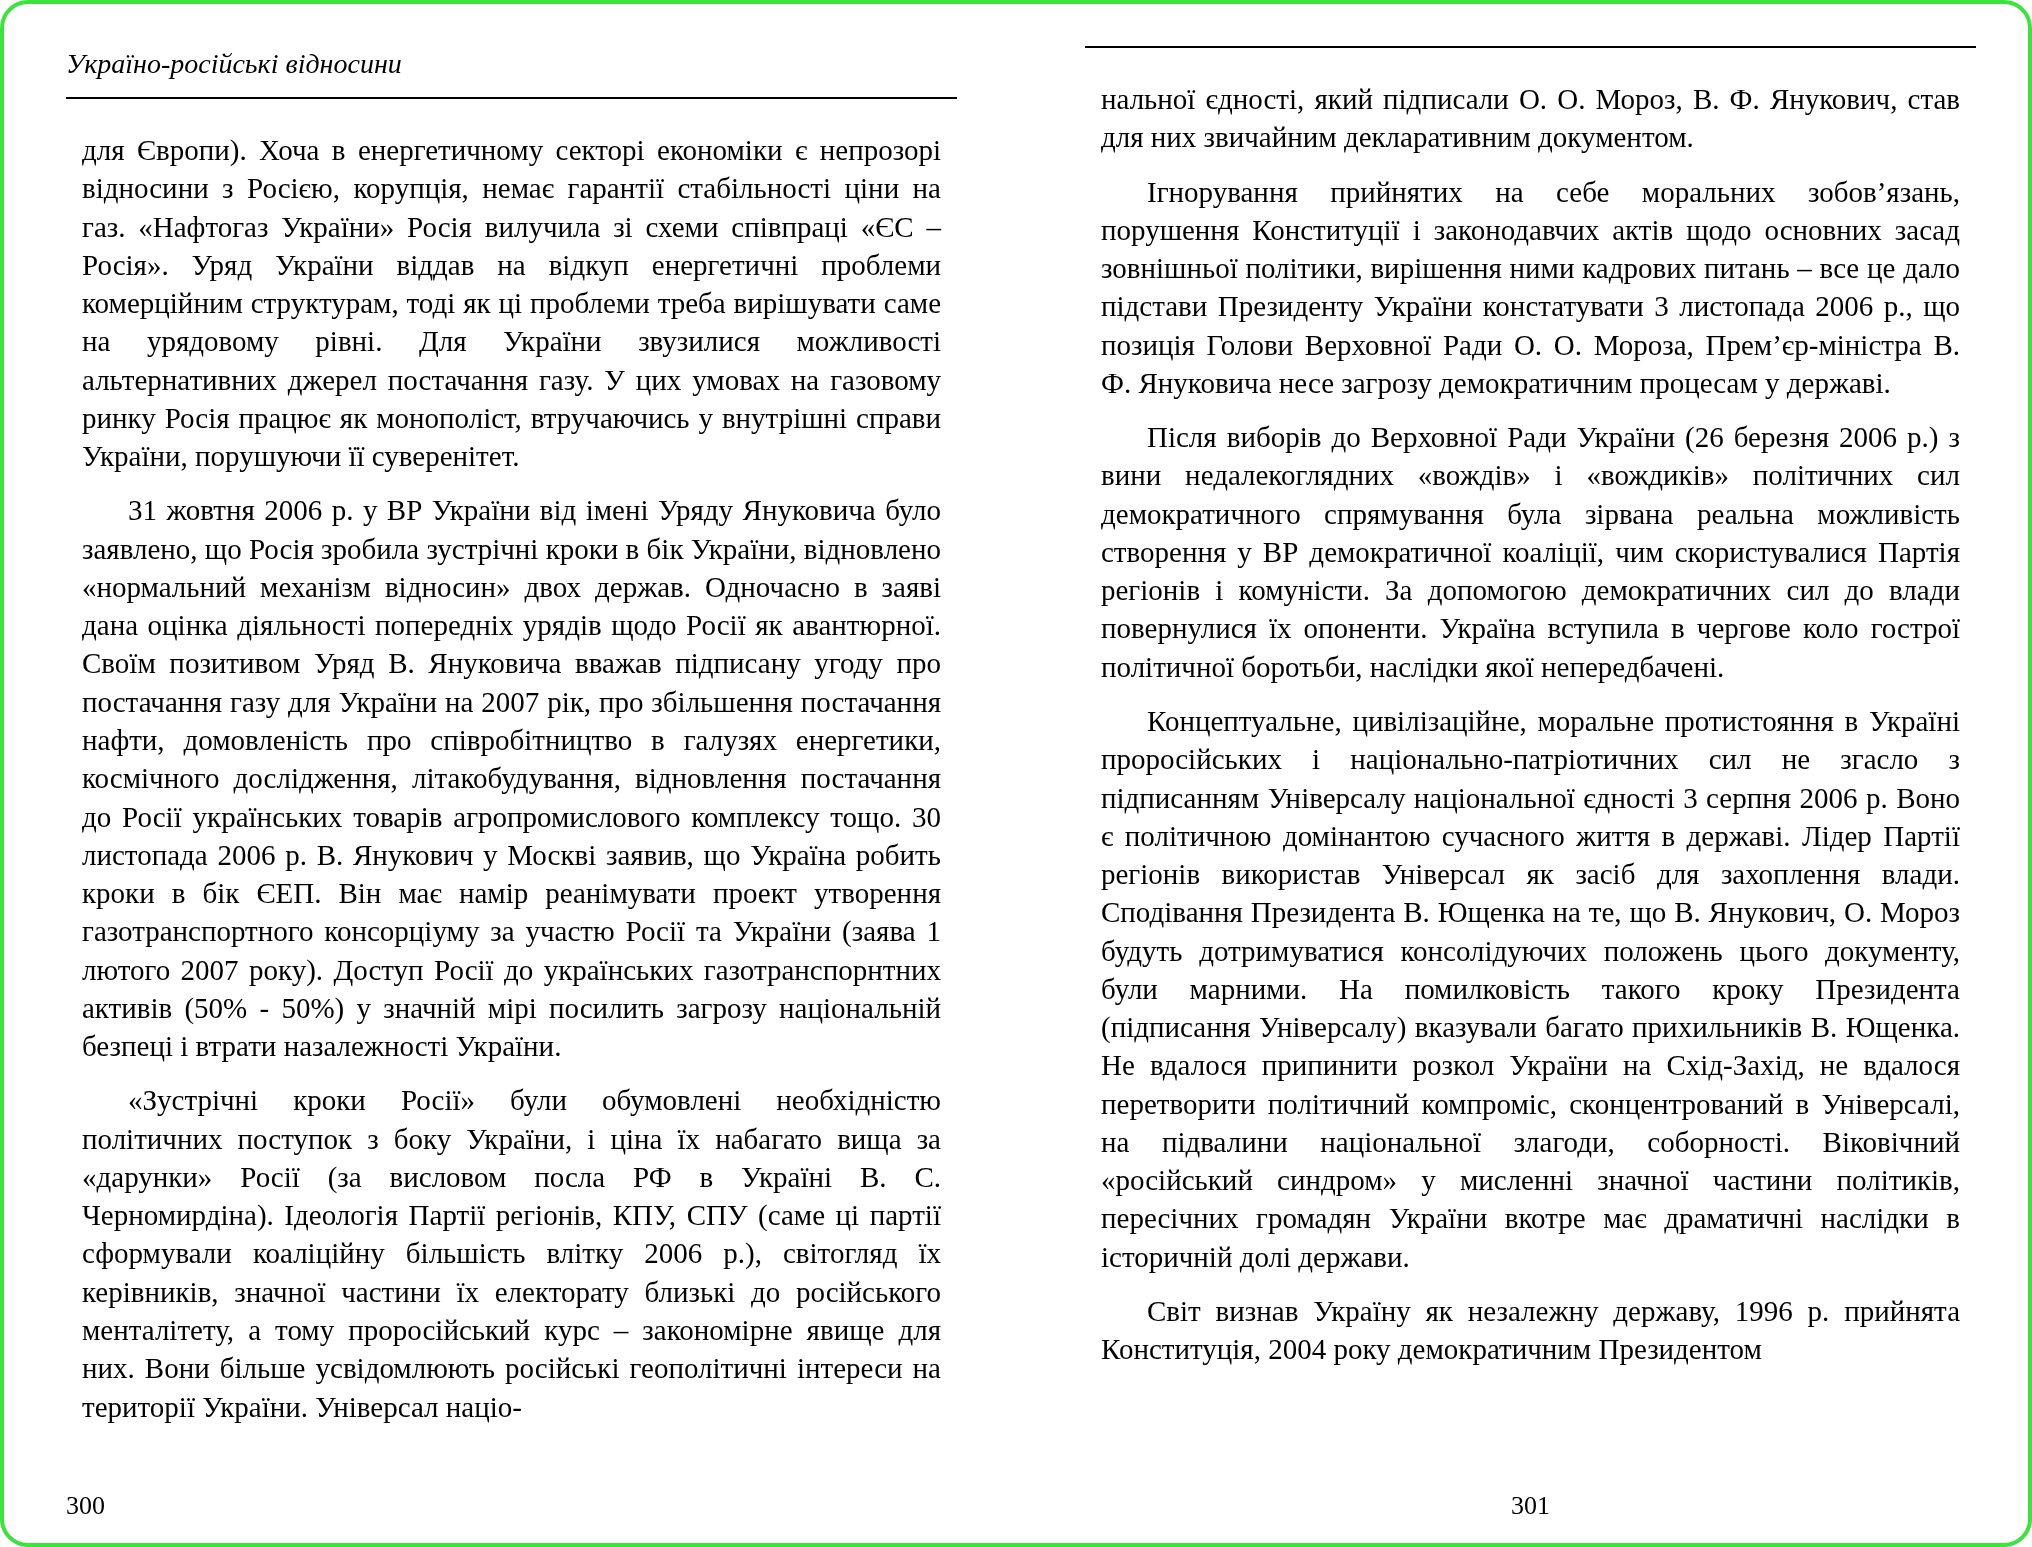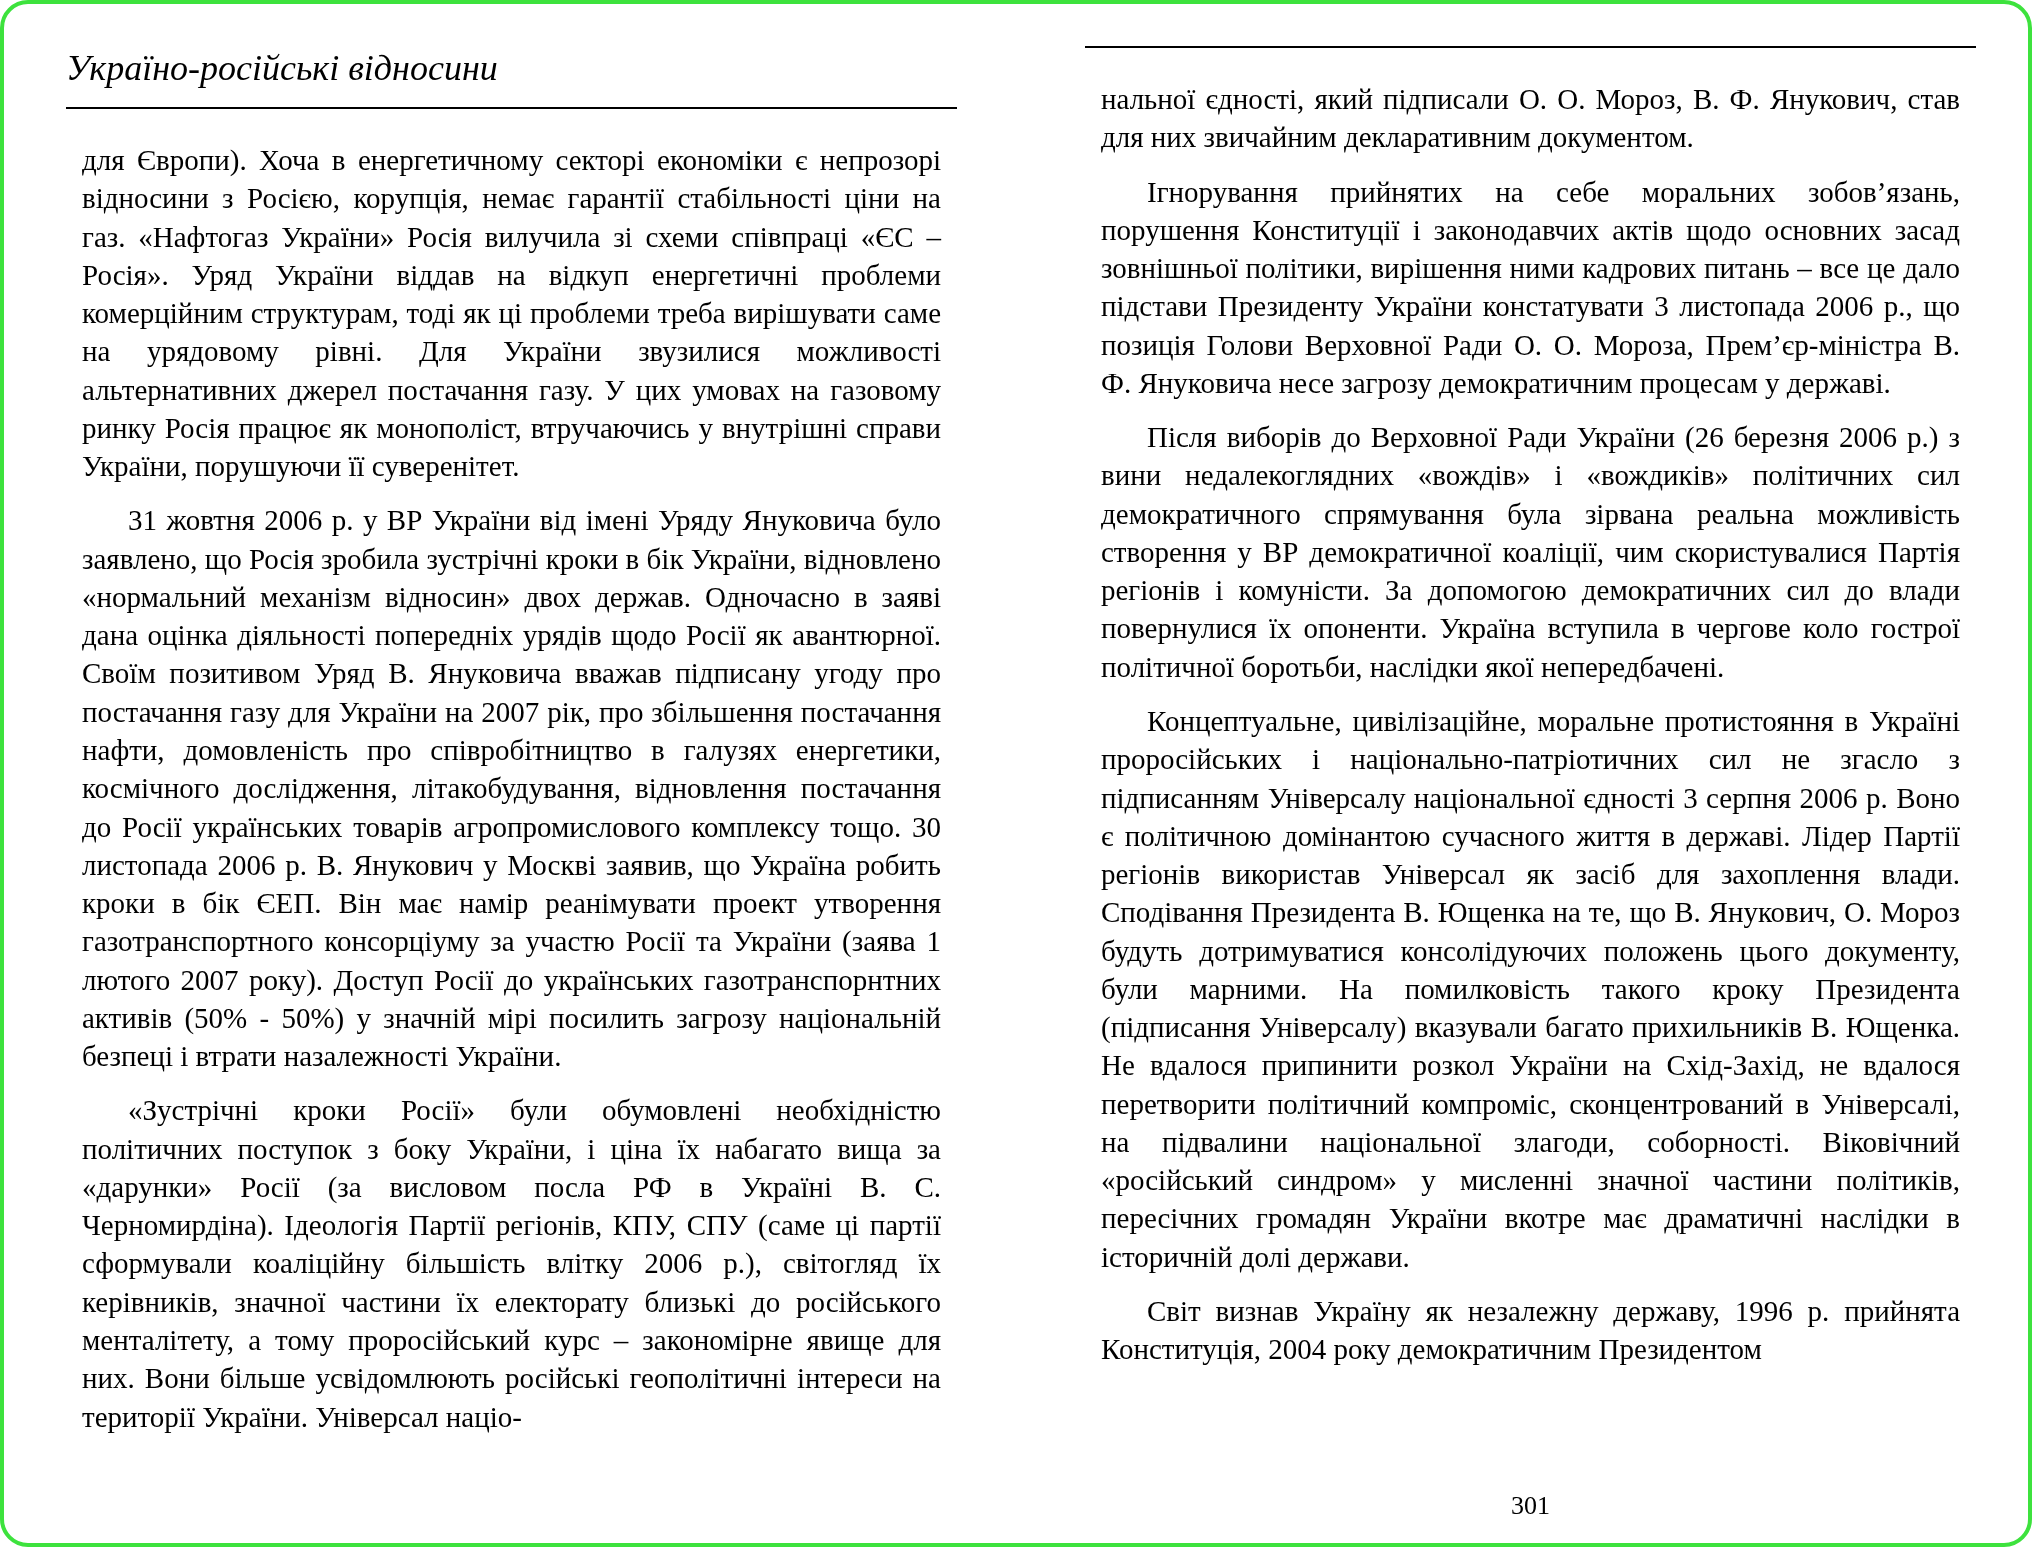--- a/index.html
+++ b/index.html
@@ -24,21 +24,21 @@
     color: #000;
   }
   .page {
     flex: 1 1 0;
     min-width: 0;
     display: flex;
     flex-direction: column;
   }
   .running-head {
     font-style: italic;
-    font-size: 36px;
+    font-size: 28px;
     line-height: 1.25;
     padding-bottom: 16px;
   }
   .running-head.right { text-align: right; }
   .rule {
     border-top: 2px solid #000;
     height: 0;
     margin-bottom: 16px;
   }
   .body-text {
@@ -65,20 +65,21 @@
 <div class="frame">
 
   <div class="page">
     <div class="running-head left">Україно-російські відносини</div>
     <div class="rule"></div>
     <div class="body-text">
       <p class="no-indent">для Європи). Хоча в енергетичному секторі економіки є непрозорі відносини з Росією, корупція, немає гарантії стабільності ціни на газ. «Нафтогаз України» Росія вилучила зі схеми співпраці «ЄС – Росія». Уряд України віддав на відкуп енергетичні проблеми комерційним структурам, тоді як ці проблеми треба вирішувати саме на урядовому рівні. Для України звузилися можливості альтернативних джерел постачання газу. У цих умовах на газовому ринку Росія працює як монополіст, втручаючись у внутрішні справи України, порушуючи її суверенітет.</p>
       <p>31 жовтня 2006 р. у ВР України від імені Уряду Януковича було заявлено, що Росія зробила зустрічні кроки в бік України, відновлено «нормальний механізм відносин» двох держав. Одночасно в заяві дана оцінка діяльності попередніх урядів щодо Росії як авантюрної. Своїм позитивом Уряд В. Януковича вважав підписану угоду про постачання газу для України на 2007 рік, про збільшення постачання нафти, домовленість про співробітництво в галузях енергетики, космічного дослідження, літакобудування, відновлення постачання до Росії українських товарів агропромислового комплексу тощо. 30 листопада 2006 р. В. Янукович у Москві заявив, що Україна робить кроки в бік ЄЕП. Він має намір реанімувати проект утворення газотранспортного консорціуму за участю Росії та України (заява 1 лютого 2007 року). Доступ Росії до українських газотранспорнтних активів (50% - 50%) у значній мірі посилить загрозу національній безпеці і втрати назалежності України.</p>
       <p>«Зустрічні кроки Росії» були обумовлені необхідністю політичних поступок з боку України, і ціна їх набагато вища за «дарунки» Росії (за висловом посла РФ в Україні В. С. Черномирдіна). Ідеологія Партії регіонів, КПУ, СПУ (саме ці партії сформували коаліційну більшість влітку 2006 р.), світогляд їх керівників, значної частини їх електорату близькі до російського менталітету, а тому проросійський курс – закономірне явище для них. Вони більше усвідомлюють російські геополітичні інтереси на території України. Універсал націо-</p>
     </div>
+    <div class="folio left">300</div>
   </div>
 
   <div class="page">
     <div class="rule"></div>
     <div class="body-text">
       <p class="no-indent">нальної єдності, який підписали О. О. Мороз, В. Ф. Янукович, став для них звичайним декларативним документом.</p>
       <p>Ігнорування прийнятих на себе моральних зобов’язань, порушення Конституції і законодавчих актів щодо основних засад зовнішньої політики, вирішення ними кадрових питань – все це дало підстави Президенту України констатувати 3 листопада 2006 р., що позиція Голови Верховної Ради О. О. Мороза, Прем’єр-міністра В. Ф. Януковича несе загрозу демократичним процесам у державі.</p>
       <p>Після виборів до Верховної Ради України (26 березня 2006 р.) з вини недалекоглядних «вождів» і «вождиків» політичних сил демократичного спрямування була зірвана реальна можливість створення у ВР демократичної коаліції, чим скористувалися Партія регіонів і комуністи. За допомогою демократичних сил до влади повернулися їх опоненти. Україна вступила в чергове коло гострої політичної боротьби, наслідки якої непередбачені.</p>
       <p>Концептуальне, цивілізаційне, моральне протистояння в Україні проросійських і національно-патріотичних сил не згасло з підписанням Універсалу національної єдності 3 серпня 2006 р. Воно є політичною домінантою сучасного життя в державі. Лідер Партії регіонів використав Універсал як засіб для захоплення влади. Сподівання Президента В. Ющенка на те, що В. Янукович, О. Мороз будуть дотримуватися консолідуючих положень цього документу, були марними. На помилковість такого кроку Президента (підписання Універсалу) вказували багато прихильників В. Ющенка. Не вдалося припинити розкол України на Схід-Захід, не вдалося перетворити політичний компроміс, сконцентрований в Універсалі, на підвалини національної злагоди, соборності. Віковічний «російський синдром» у мисленні значної частини політиків, пересічних громадян України вкотре має драматичні наслідки в історичній долі держави.</p>
       <p>Світ визнав Україну як незалежну державу, 1996 р. прийнята Конституція, 2004 року демократичним Президентом</p>

